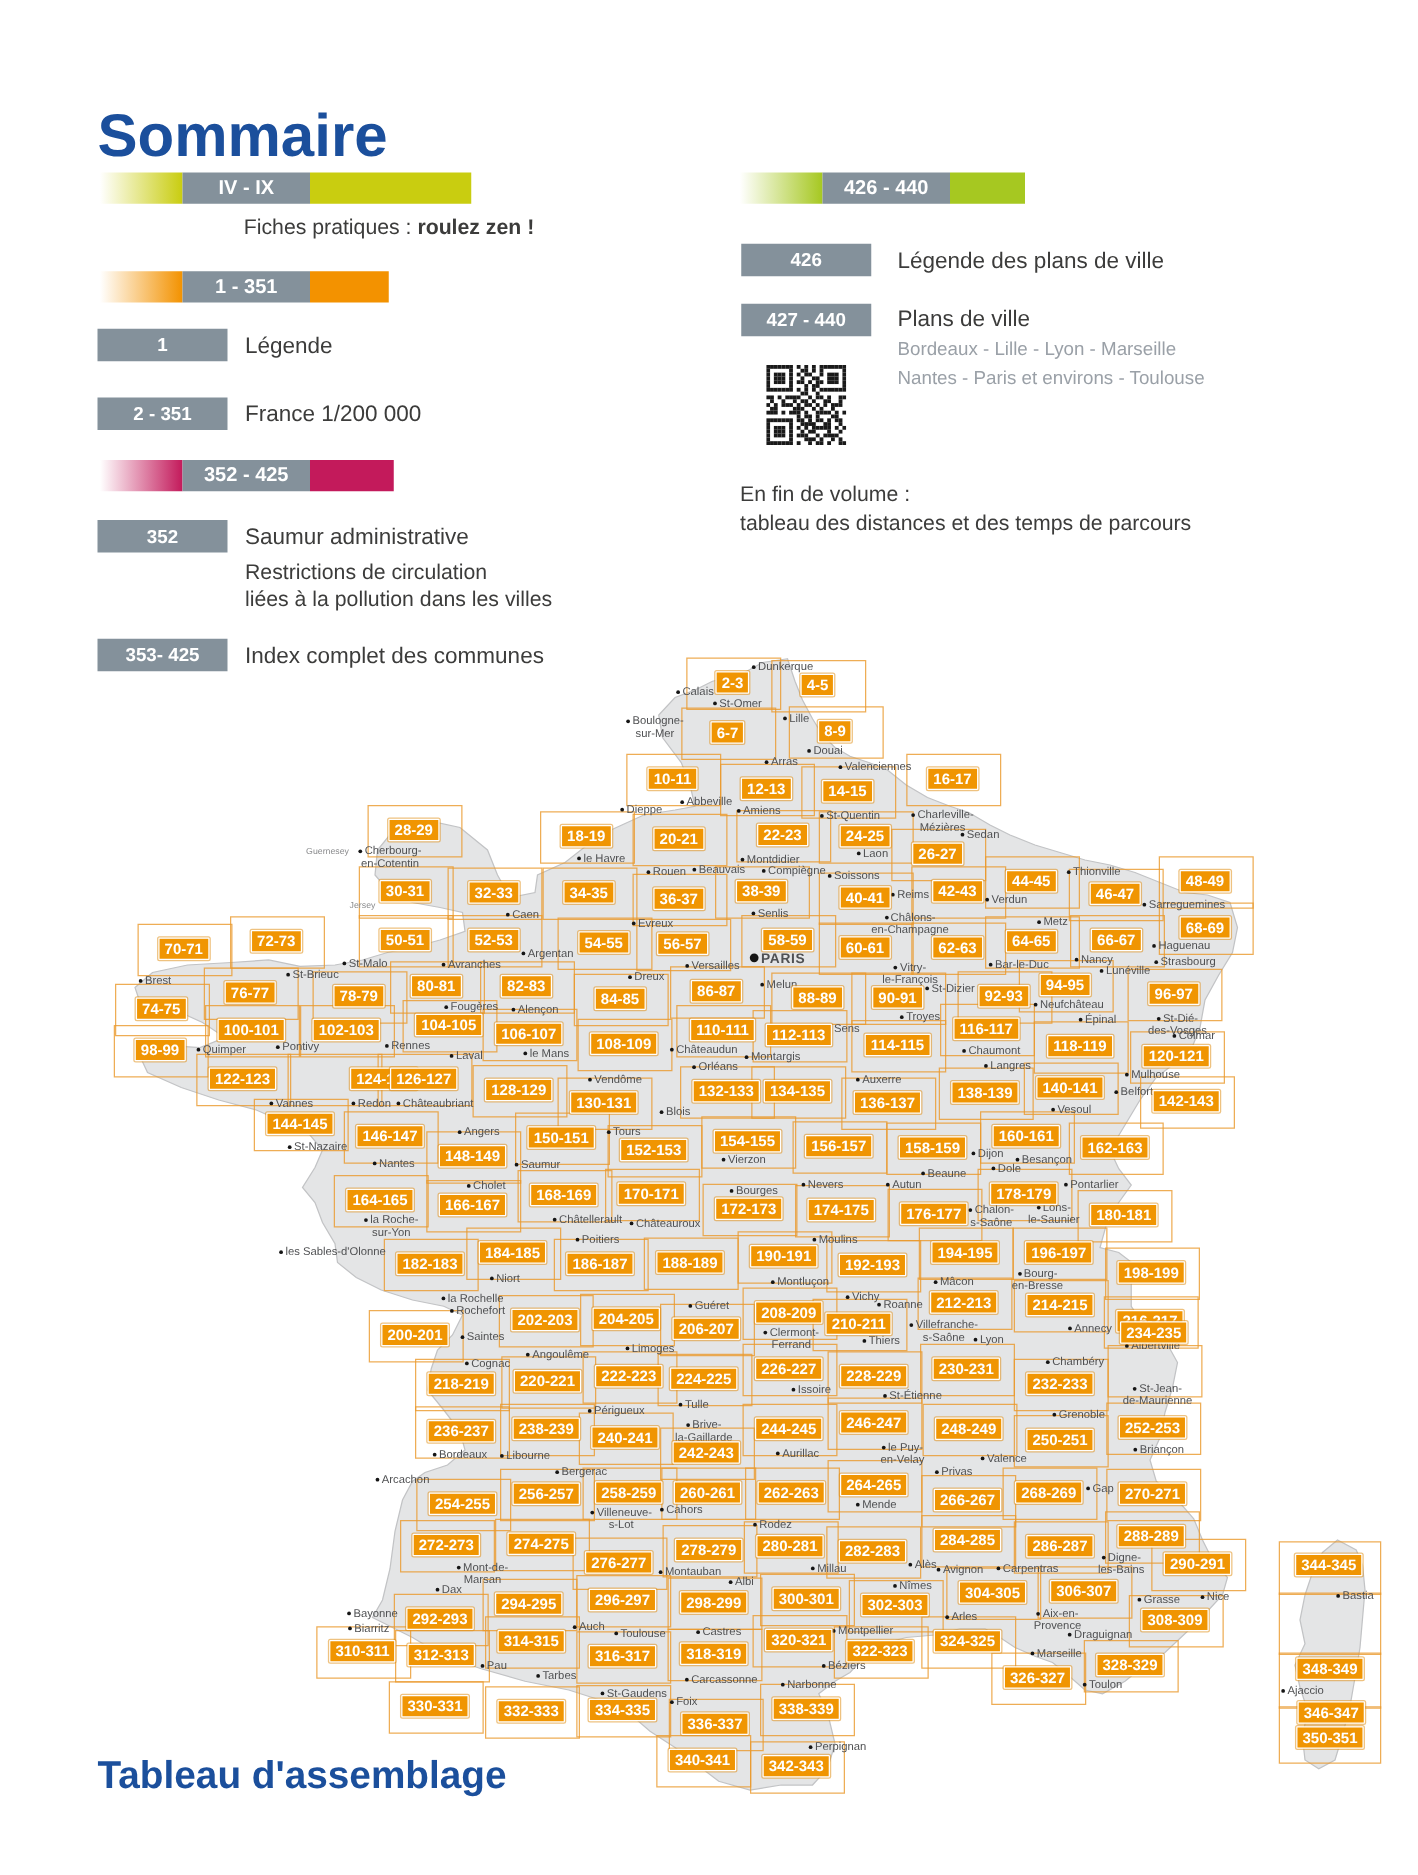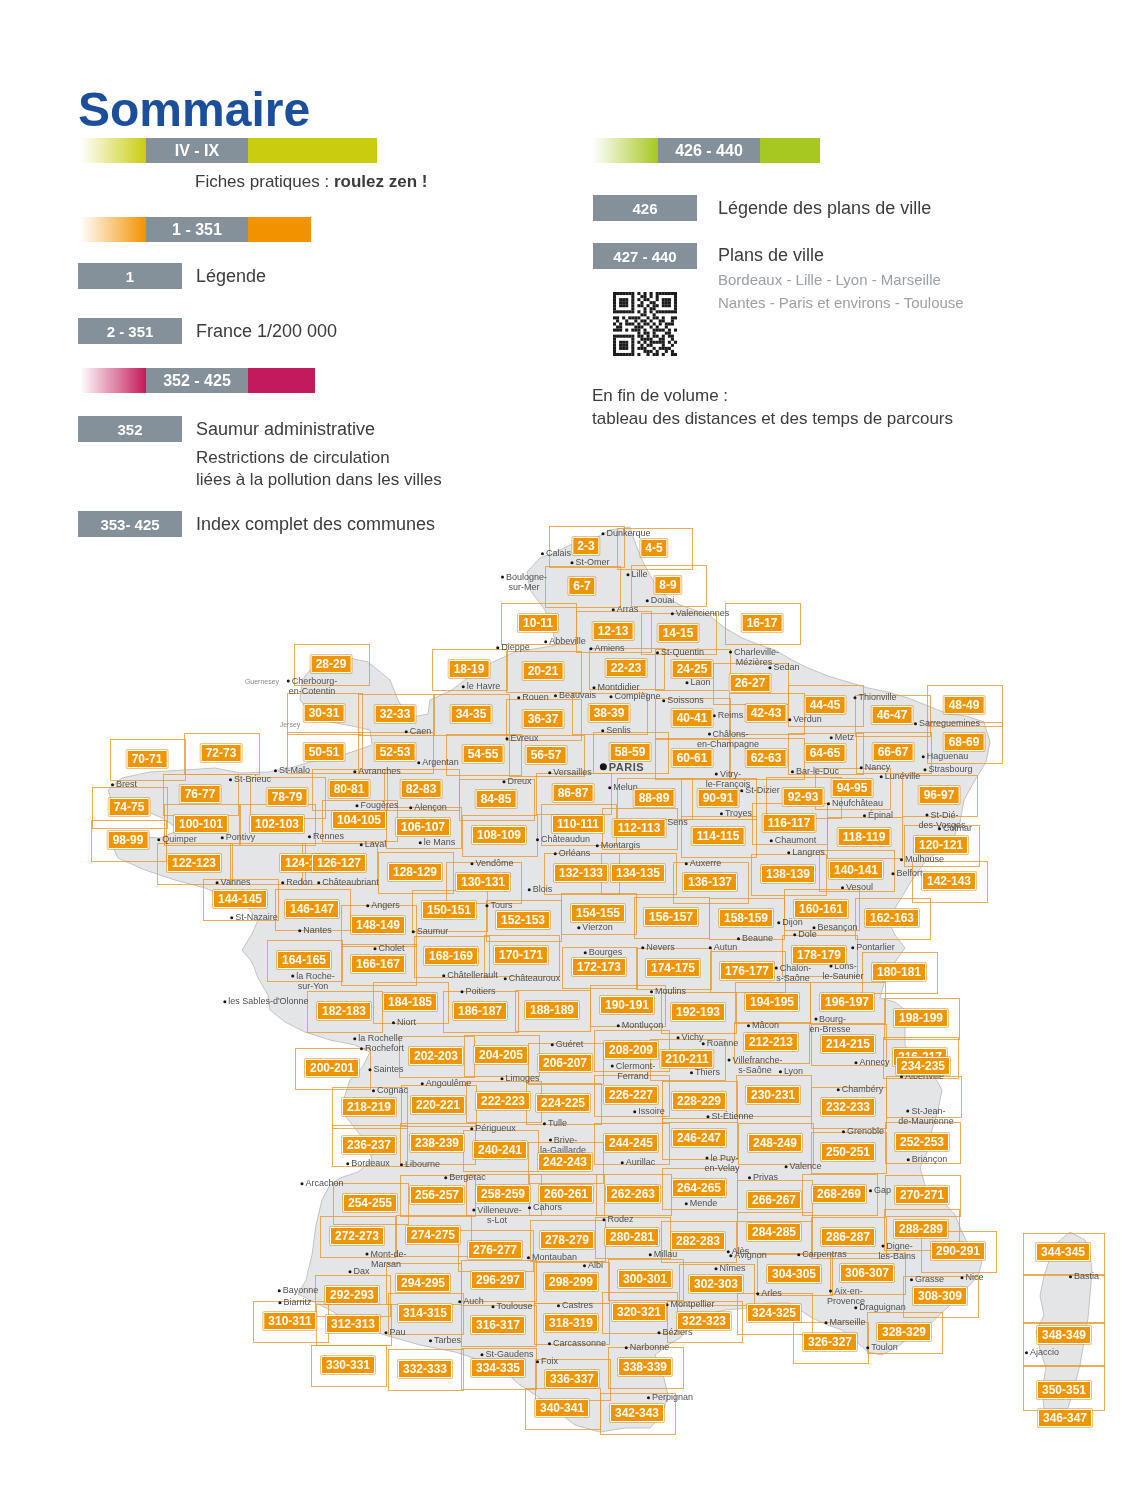--- a/index.html
+++ b/index.html
@@ -670,21 +670,21 @@
       <div class="city" style="left: 322px; top: 1184px;">Arcachon</div>
       <div class="city" style="left: 763px; top: 1178px;">Privas</div>
       <div class="city" style="left: 880px; top: 1191px;">Gap</div>
       <div class="city" style="left: 701px; top: 1204px;">Mende</div>
       <div class="city" style="left: 497px; top: 1215px;">Villeneuve-
 s-Lot</div>
       <div class="city" style="left: 545px; top: 1208px;">Cahors</div>
       <div class="city" style="left: 618px; top: 1220px;">Rodez</div>
       <div class="city" style="left: 663px; top: 1255px;">Millau</div>
       <div class="city" style="left: 738px; top: 1252px;">Alès</div>
-      <div class="city" style="left: 748px; top: 1256px;">Avignon</div>
+      <div class="city" style="left: 768px; top: 1256px;">Avignon</div>
       <div class="city" style="left: 822px; top: 1255px;">Carpentras</div>
       <div class="city" style="left: 897px; top: 1251px;">Digne-
 les-Bains</div>
       <div class="city" style="left: 386px; top: 1259px;">Mont-de-
 Marsan</div>
       <div class="city" style="left: 552px; top: 1258px;">Montauban</div>
       <div class="city" style="left: 593px; top: 1266px;">Albi</div>
       <div class="city" style="left: 730px; top: 1269px;">Nîmes</div>
       <div class="city" style="left: 769px; top: 1294px;">Arles</div>
       <div class="city" style="left: 846px; top: 1296px;">Aix-en-
@@ -878,18 +878,19 @@
       <div class="tile" style="left: 830px; top: 1342px;">326-327</div>
       <div class="tile" style="left: 904px; top: 1332px;">328-329</div>
       <div class="tile" style="left: 348px; top: 1365px;">330-331</div>
       <div class="tile" style="left: 425px; top: 1369px;">332-333</div>
       <div class="tile" style="left: 498px; top: 1368px;">334-335</div>
       <div class="tile" style="left: 572px; top: 1379px;">336-337</div>
       <div class="tile" style="left: 645px; top: 1367px;">338-339</div>
       <div class="tile" style="left: 562px; top: 1408px;">340-341</div>
       <div class="tile" style="left: 637px; top: 1413px;">342-343</div>
       <div class="tile" style="left: 1063px; top: 1252px;">344-345</div>
-      <div class="tile" style="left: 1065px; top: 1378px; margin-top: 40px;">346-347</div>
+      <div class="tile" style="left: 1065px; top: 1330px; margin-top: 40px;">346-347</div>
       <div class="tile" style="left: 1064px; top: 1335px;">348-349</div>
       <div class="tile" style="left: 1064px; top: 1390px;">350-351</div>
     </div>
 
+  <div class="footer-title">Tableau d'assemblage</div>
 </div>
 
 </body></html>

